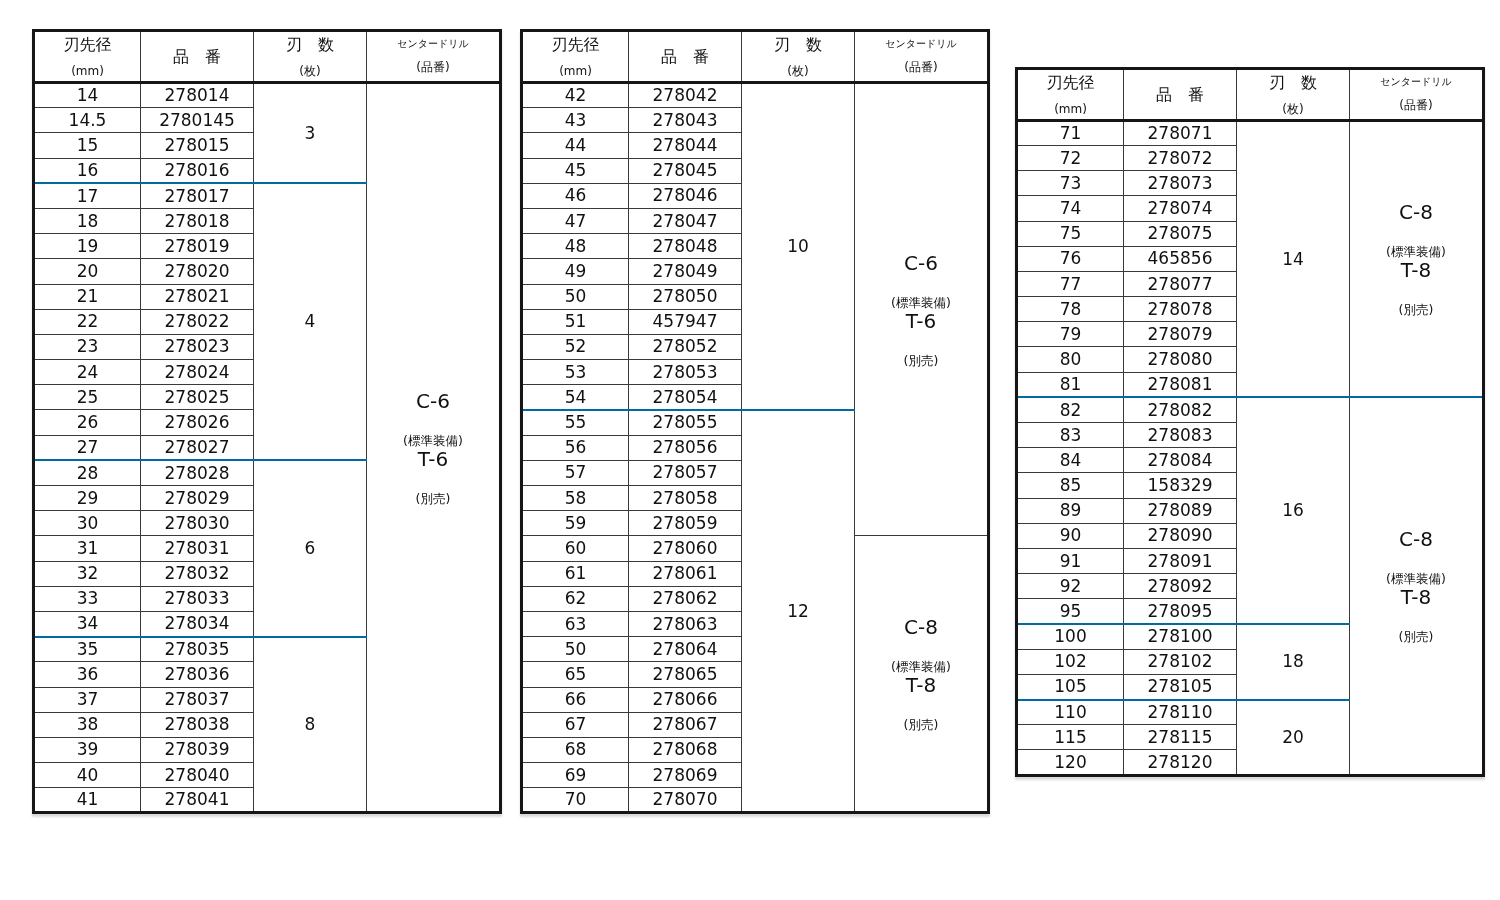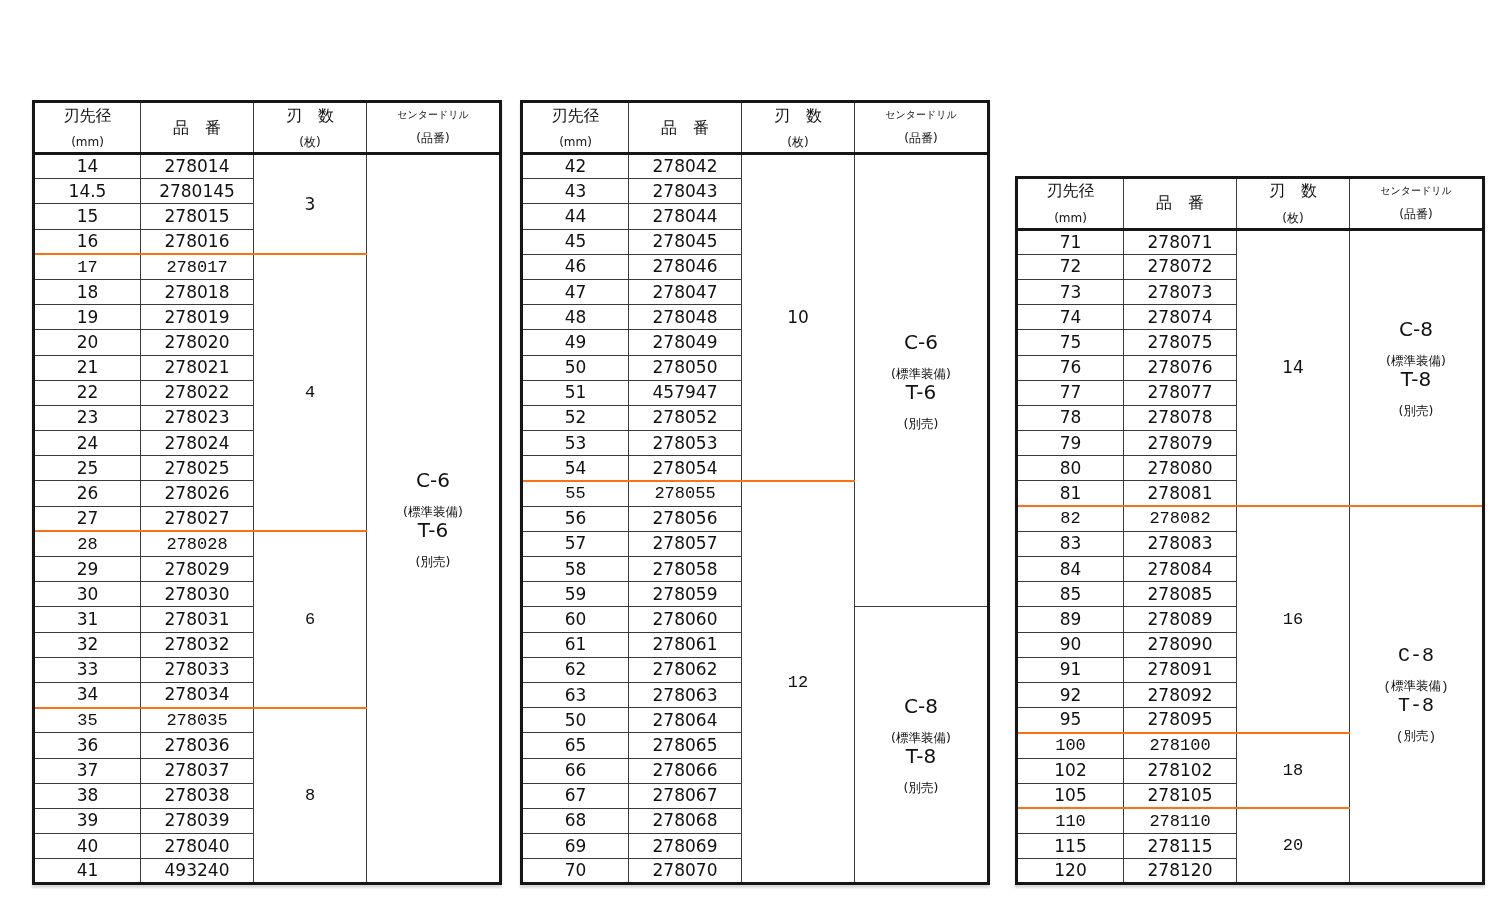--- a/index.html
+++ b/index.html
@@ -2,40 +2,40 @@
 <html><head>
 <meta charset="utf-8">
 <style>
   * { box-sizing: border-box; }
   html, body { margin:0; padding:0; }
   body {
     width:1500px; height:900px; background:#ffffff;
     font-family:"DejaVu Sans","Liberation Sans",sans-serif;
     color:#111111;
   }
-  .page { display:flex; align-items:flex-end; gap:18px; padding:100px 0 0 32px; }
+  .page { display:flex; align-items:center; gap:18px; padding:29px 0 0 32px; }
   table.spec {
     border-collapse:collapse; table-layout:fixed; width:467px; background:#fff;
     border:3px solid #161616;
     box-shadow:0 3px 2px rgba(0,0,0,0.15);
   }
   table.spec.t3 { margin-left:7px; }
   col.c1 { width:107px; } col.c2 { width:113px; }
   col.c3 { width:113px; } col.c4 { width:134px; }
   th, td { border:1px solid #3a3a3a; padding:0; text-align:center; vertical-align:middle; }
   thead th { height:52px; border-bottom:3px solid #161616; font-weight:normal; }
   tbody td { height:25.2px; }
   .h-main { font-size:16px; line-height:1.2; }
   .h-drill { font-size:10px; }
   .h-sub  { font-size:12px; line-height:1.1; margin-top:11px; }
   .num { font-size:17px; line-height:1; }
-  tr.group-start td { border-top:2px solid #f97316;font-family:Liberation Mono, monospace; }
+  tr.group-start td { border-top:2px solid #0369a1; }
   .drill-cell { vertical-align:middle; }
   .drill-model { font-size:20px; line-height:1.1; }
-  .drill-note  { font-size:12.5px; line-height:1.1; margin-top:14px; }
+  .drill-note  { font-size:12.5px; line-height:1.1; margin-top:22px; }
   .drill-model.drill-alt { }
 </style>
 </head>
 <body>
 
 <div class="page">
 
   <table class="spec t1">
     <colgroup>
         <col class="c1">
@@ -180,21 +180,21 @@
         <tr>
           <td class="num">39</td>
           <td class="num">278039</td>
         </tr>
         <tr>
           <td class="num">40</td>
           <td class="num">278040</td>
         </tr>
         <tr>
           <td class="num">41</td>
-          <td class="num">493240</td>
+          <td class="num">278041</td>
         </tr>
       </tbody>
   </table>
 
   <table class="spec t2">
     <colgroup>
         <col class="c1">
         <col class="c2">
         <col class="c3">
         <col class="c4">
@@ -401,21 +401,21 @@
         <tr>
           <td class="num">74</td>
           <td class="num">278074</td>
         </tr>
         <tr>
           <td class="num">75</td>
           <td class="num">278075</td>
         </tr>
         <tr>
           <td class="num">76</td>
-          <td class="num">278076</td>
+          <td class="num">465856</td>
         </tr>
         <tr>
           <td class="num">77</td>
           <td class="num">278077</td>
         </tr>
         <tr>
           <td class="num">78</td>
           <td class="num">278078</td>
         </tr>
         <tr>
@@ -444,21 +444,21 @@
         <tr>
           <td class="num">83</td>
           <td class="num">278083</td>
         </tr>
         <tr>
           <td class="num">84</td>
           <td class="num">278084</td>
         </tr>
         <tr>
           <td class="num">85</td>
-          <td class="num">278085</td>
+          <td class="num">158329</td>
         </tr>
         <tr>
           <td class="num">89</td>
           <td class="num">278089</td>
         </tr>
         <tr>
           <td class="num">90</td>
           <td class="num">278090</td>
         </tr>
         <tr>

